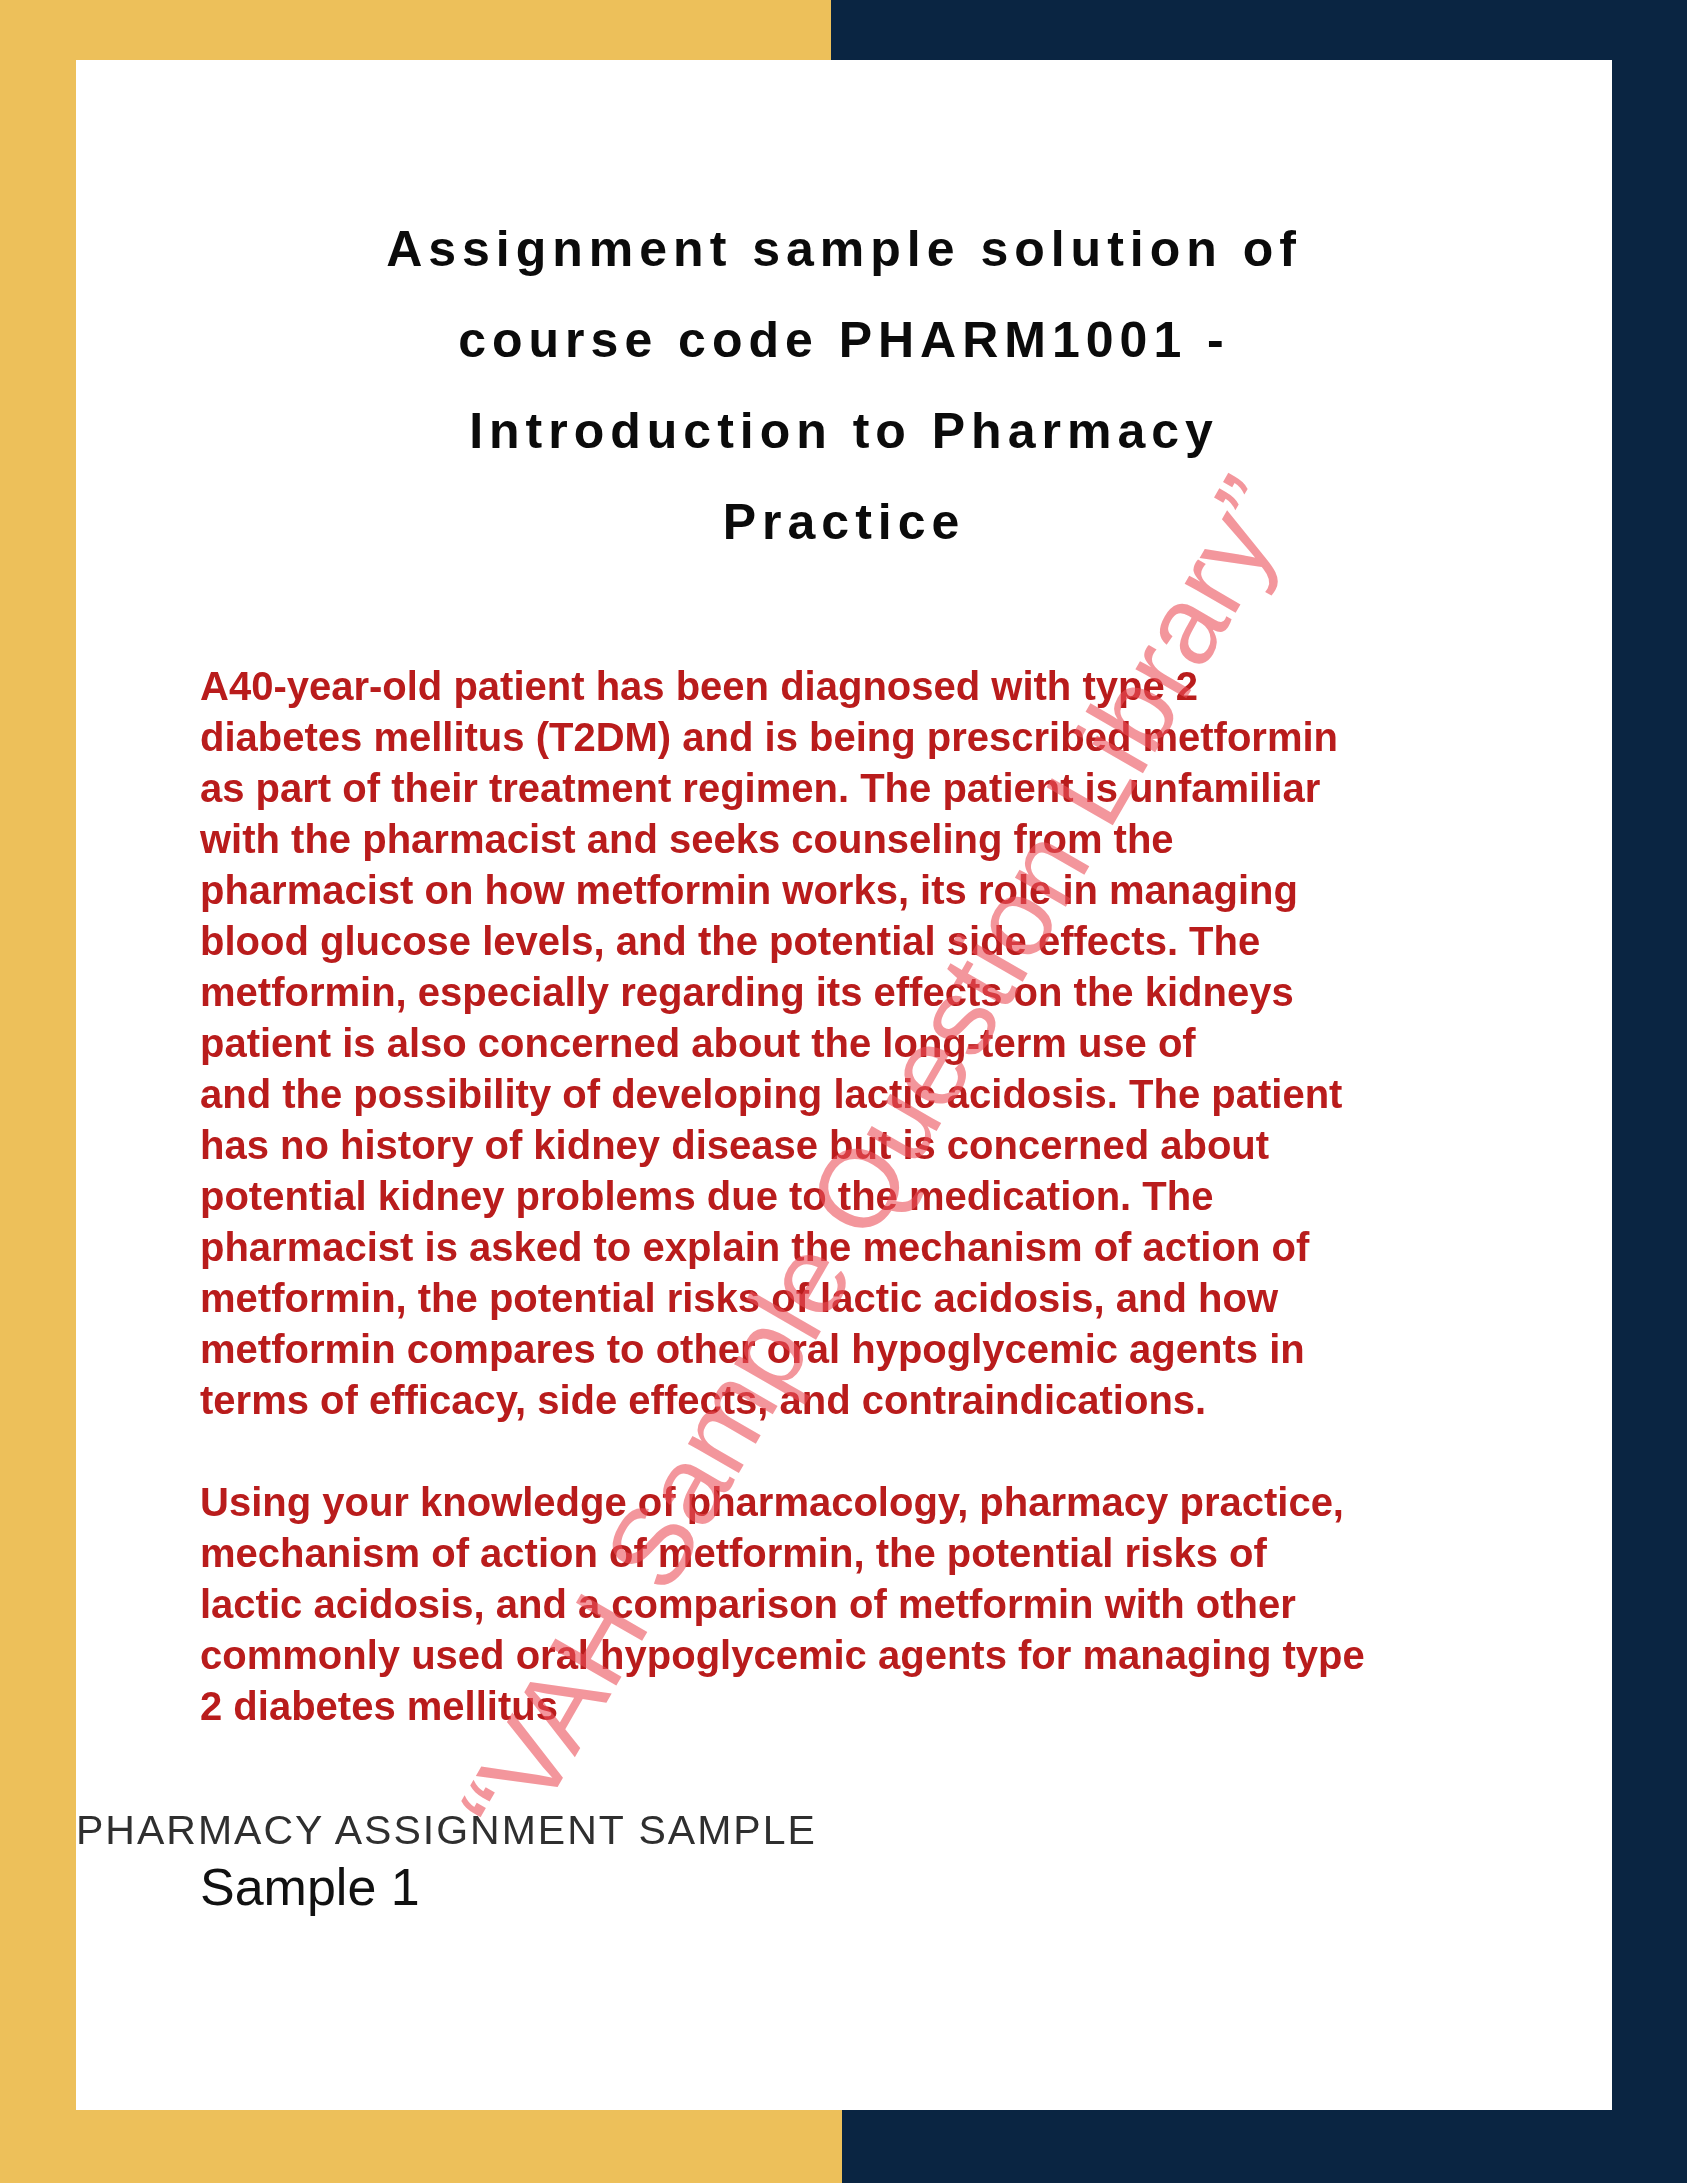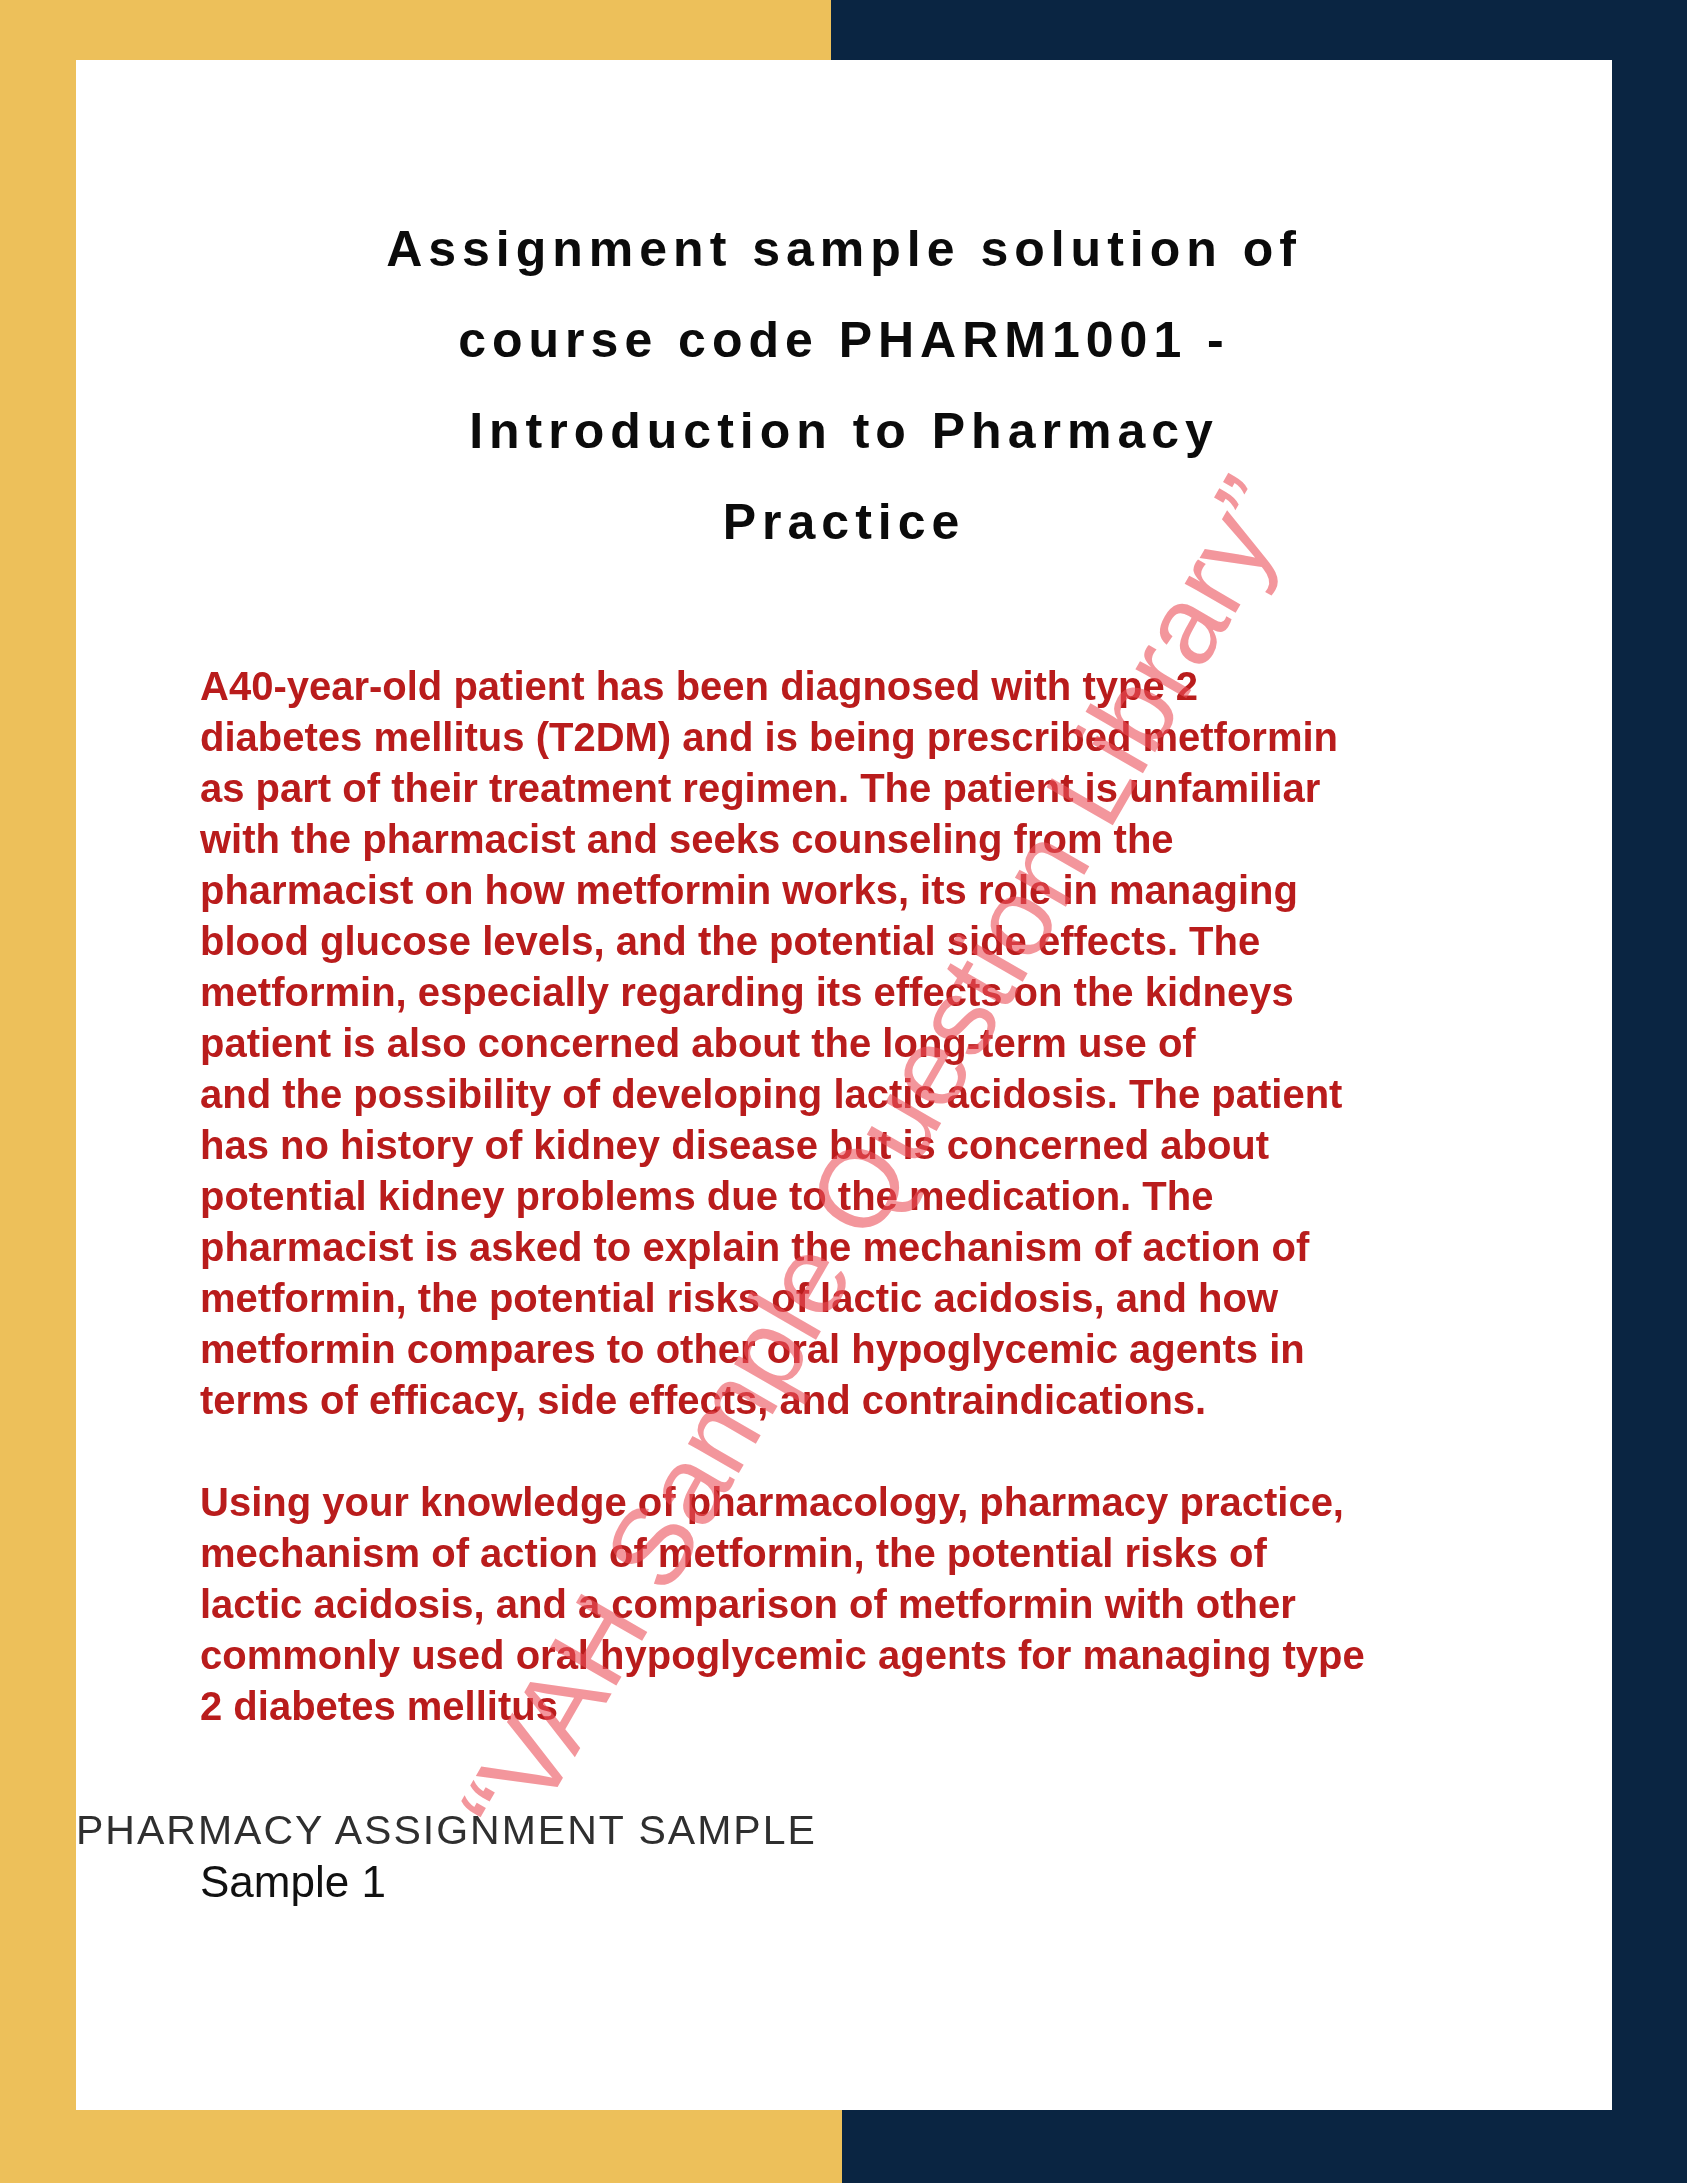--- a/index.html
+++ b/index.html
@@ -30,21 +30,21 @@
     font-weight: bold; font-size: 40px; line-height: 51px; color: #b91c1c;
   }
   .body-text .line { display: block; white-space: nowrap; }
   .body-text .gap { display: block; height: 51px; }
   .footer-label {
     position: absolute; left: 0; top: 1747px; width: 1536px; text-align: left;
     font-size: 41px; letter-spacing: 2px; color: #2f2f2f;
   }
   .sample-label {
     position: absolute; left: 124px; top: 1797px;
-    font-size: 44px; color: #111;
+    font-size: 52px; color: #111;
   }
   .watermark {
     position: absolute; left: 801px; top: 1098px;
     transform: translate(-50%, -50%) rotate(-60deg);
     font-size: 111px; color: rgba(235, 80, 90, 0.6);
     white-space: nowrap; pointer-events: none;
   }
 </style>
 </head>
 <body>

